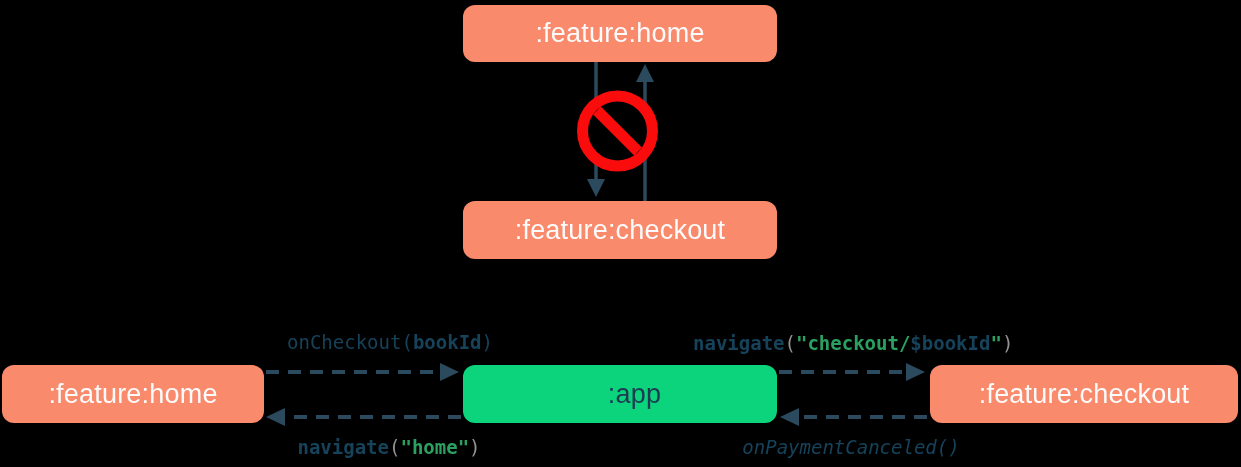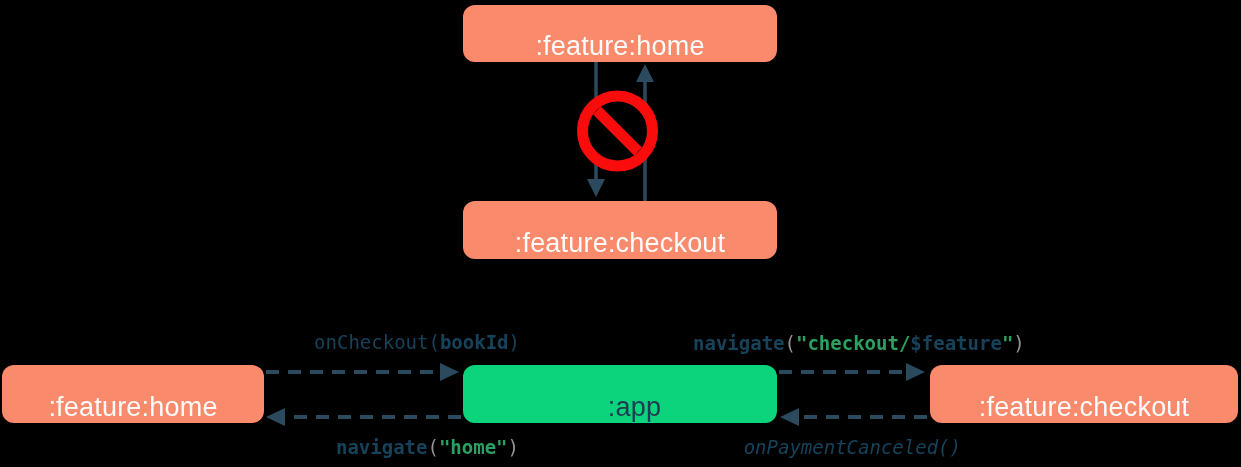--- a/index.html
+++ b/index.html
@@ -26,36 +26,36 @@
   svg.layer{position:absolute;left:0;top:0;width:1241px;height:467px;}
   .solid-line{stroke:var(--arrow);stroke-width:3.5;}
   .dashed-line{stroke:var(--arrow);stroke-width:4;stroke-dasharray:13 9;}
   .head{fill:var(--arrow);}
   .nosign-circle{fill:var(--background);stroke:var(--red);stroke-width:11;}
   .nosign-slash{stroke:var(--red);stroke-width:11;}
   .box{
     position:absolute;
     height:58px;
     border-radius:12px;
-    display:flex;align-items:flex-end;justify-content:center;
+    display:flex;align-items:center;justify-content:center;
     font-size:27px;
     letter-spacing:0.2px;
   }
   .box.salmon{background:var(--salmon);color:var(--box-text-light);}
   .box.green{background:var(--green);color:var(--navy);padding-left:29px;}
   .box-top-home{left:463px;top:5px;width:314px;height:57px;}
   .box-top-checkout{left:463px;top:201px;width:314px;height:58px;}
   .box-bottom-home{left:2px;top:365px;width:262px;}
   .box-app{left:463px;top:365px;width:314px;}
   .box-bottom-checkout{left:930px;top:365px;width:308px;}
   .code{
     position:absolute;
     font-family:"DejaVu Sans Mono", monospace;
     font-size:19px;line-height:25px;
-    text-align:right;
+    text-align:center;
     white-space:pre;
     color:var(--code-navy);
   }
   .code-oncheckout{left:260px;top:330px;width:260px;}
   .code-navigate-home{left:259px;top:435px;width:260px;}
   .code-navigate-checkout{left:693px;top:331px;width:320px;}
   .code-onpayment{left:741px;top:435px;width:220px;font-style:italic;}
   .k-plain{color:var(--code-navy);}
   .k-bold{color:var(--code-navy);font-weight:bold;}
   .k-paren{color:var(--code-gray);}
@@ -101,17 +101,17 @@
     <span>:app</span>
   </div>
   <div class="box salmon box-bottom-checkout">
     <span>:feature:checkout</span>
   </div>
 
   <div class="code code-oncheckout"><span class="k-plain">onCheckout(</span><span class="k-bold">bookId</span><span class="k-plain">)</span></div>
 
   <div class="code code-navigate-home"><span class="k-bold">navigate</span><span class="k-paren">(</span><span class="k-str">"home"</span><span class="k-paren">)</span></div>
 
-  <div class="code code-navigate-checkout"><span class="k-bold">navigate</span><span class="k-paren">(</span><span class="k-str">"checkout/</span><span class="k-bold">$feature</span><span class="k-str">"</span><span class="k-paren">)</span></div>
+  <div class="code code-navigate-checkout"><span class="k-bold">navigate</span><span class="k-paren">(</span><span class="k-str">"checkout/</span><span class="k-bold">$bookId</span><span class="k-str">"</span><span class="k-paren">)</span></div>
 
   <div class="code code-onpayment"><span class="k-plain">onPaymentCanceled()</span></div>
 
 </div>
 
 </body></html>

